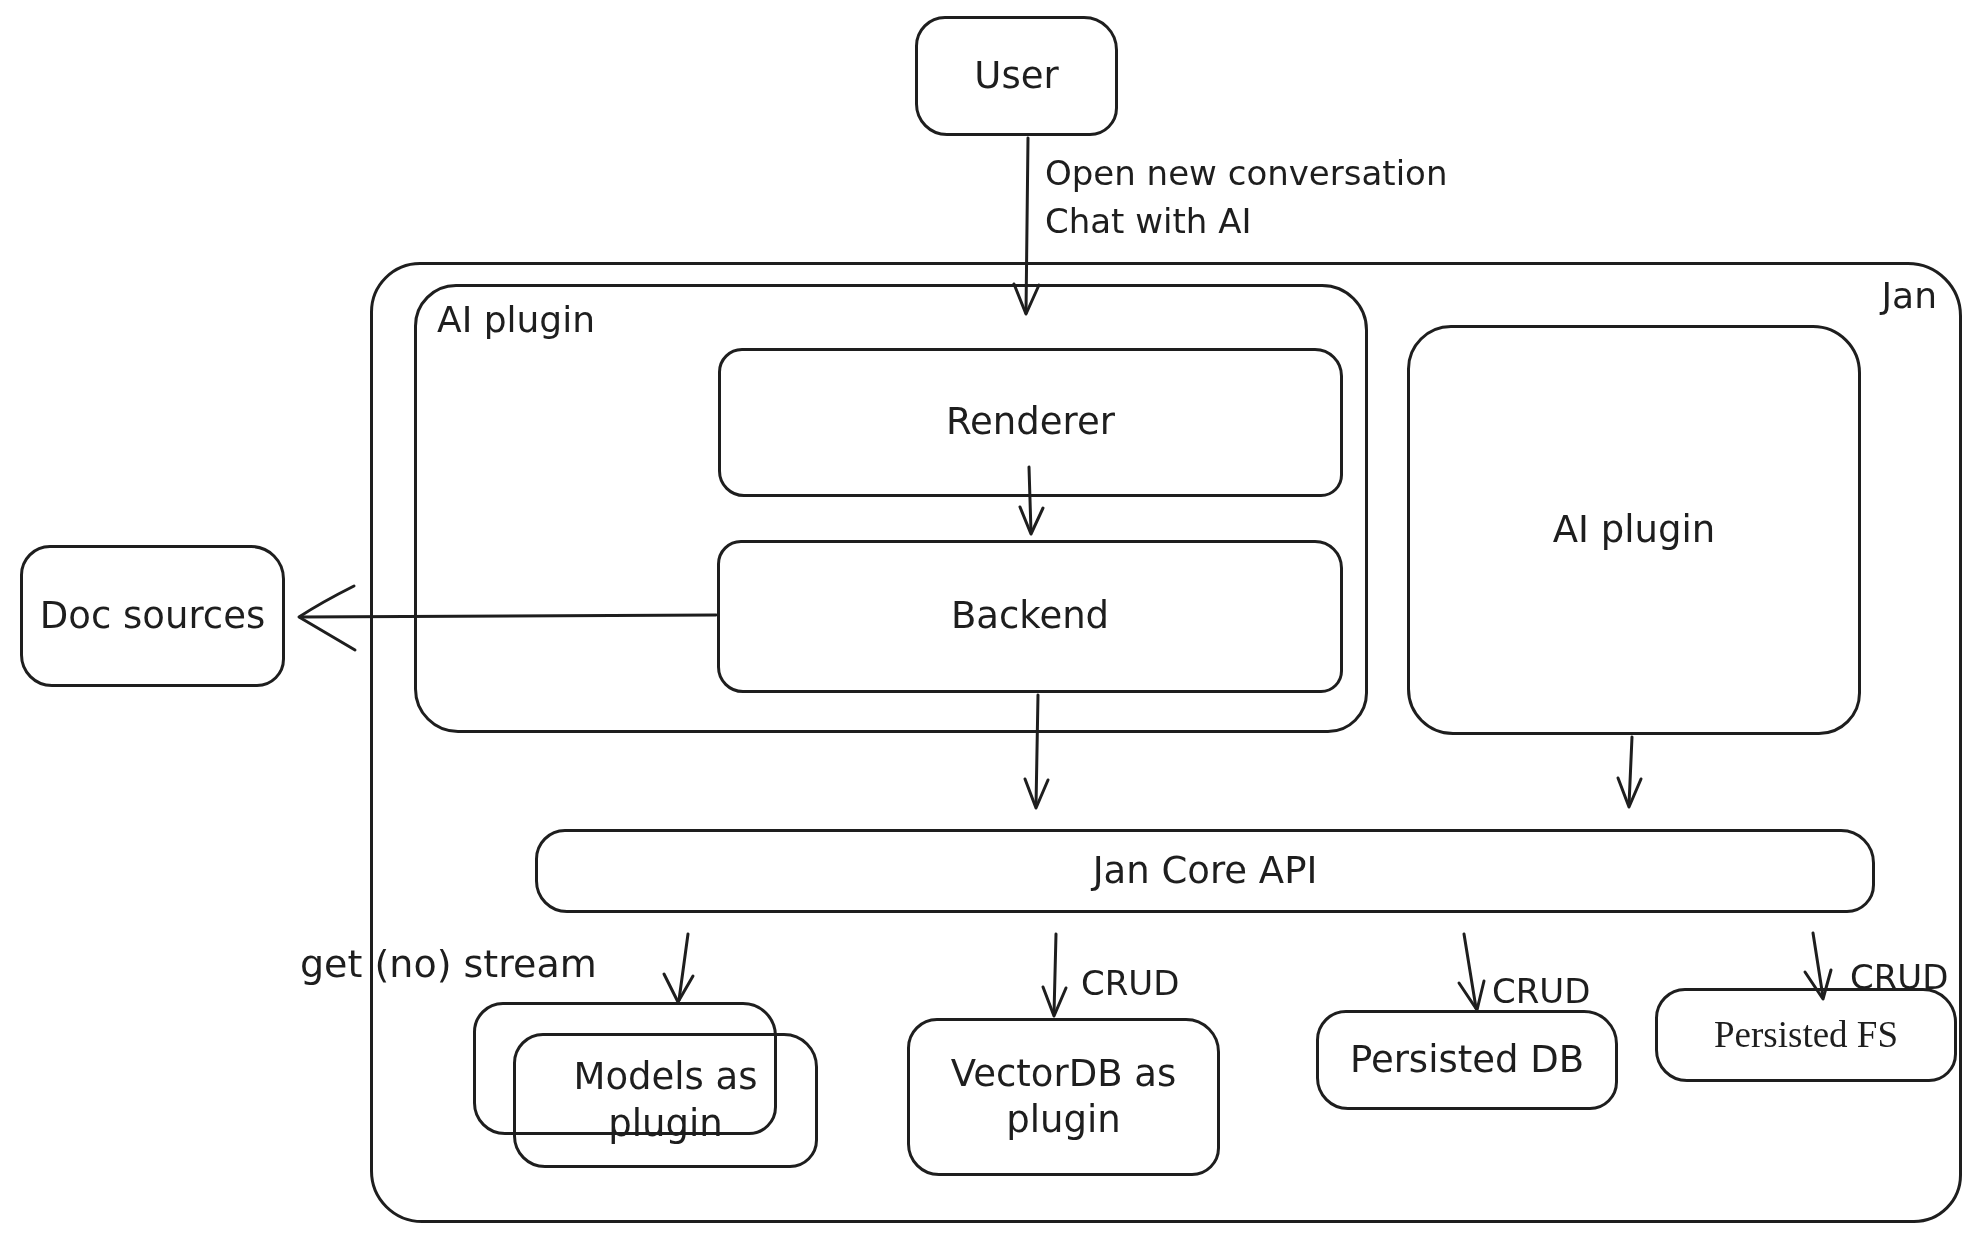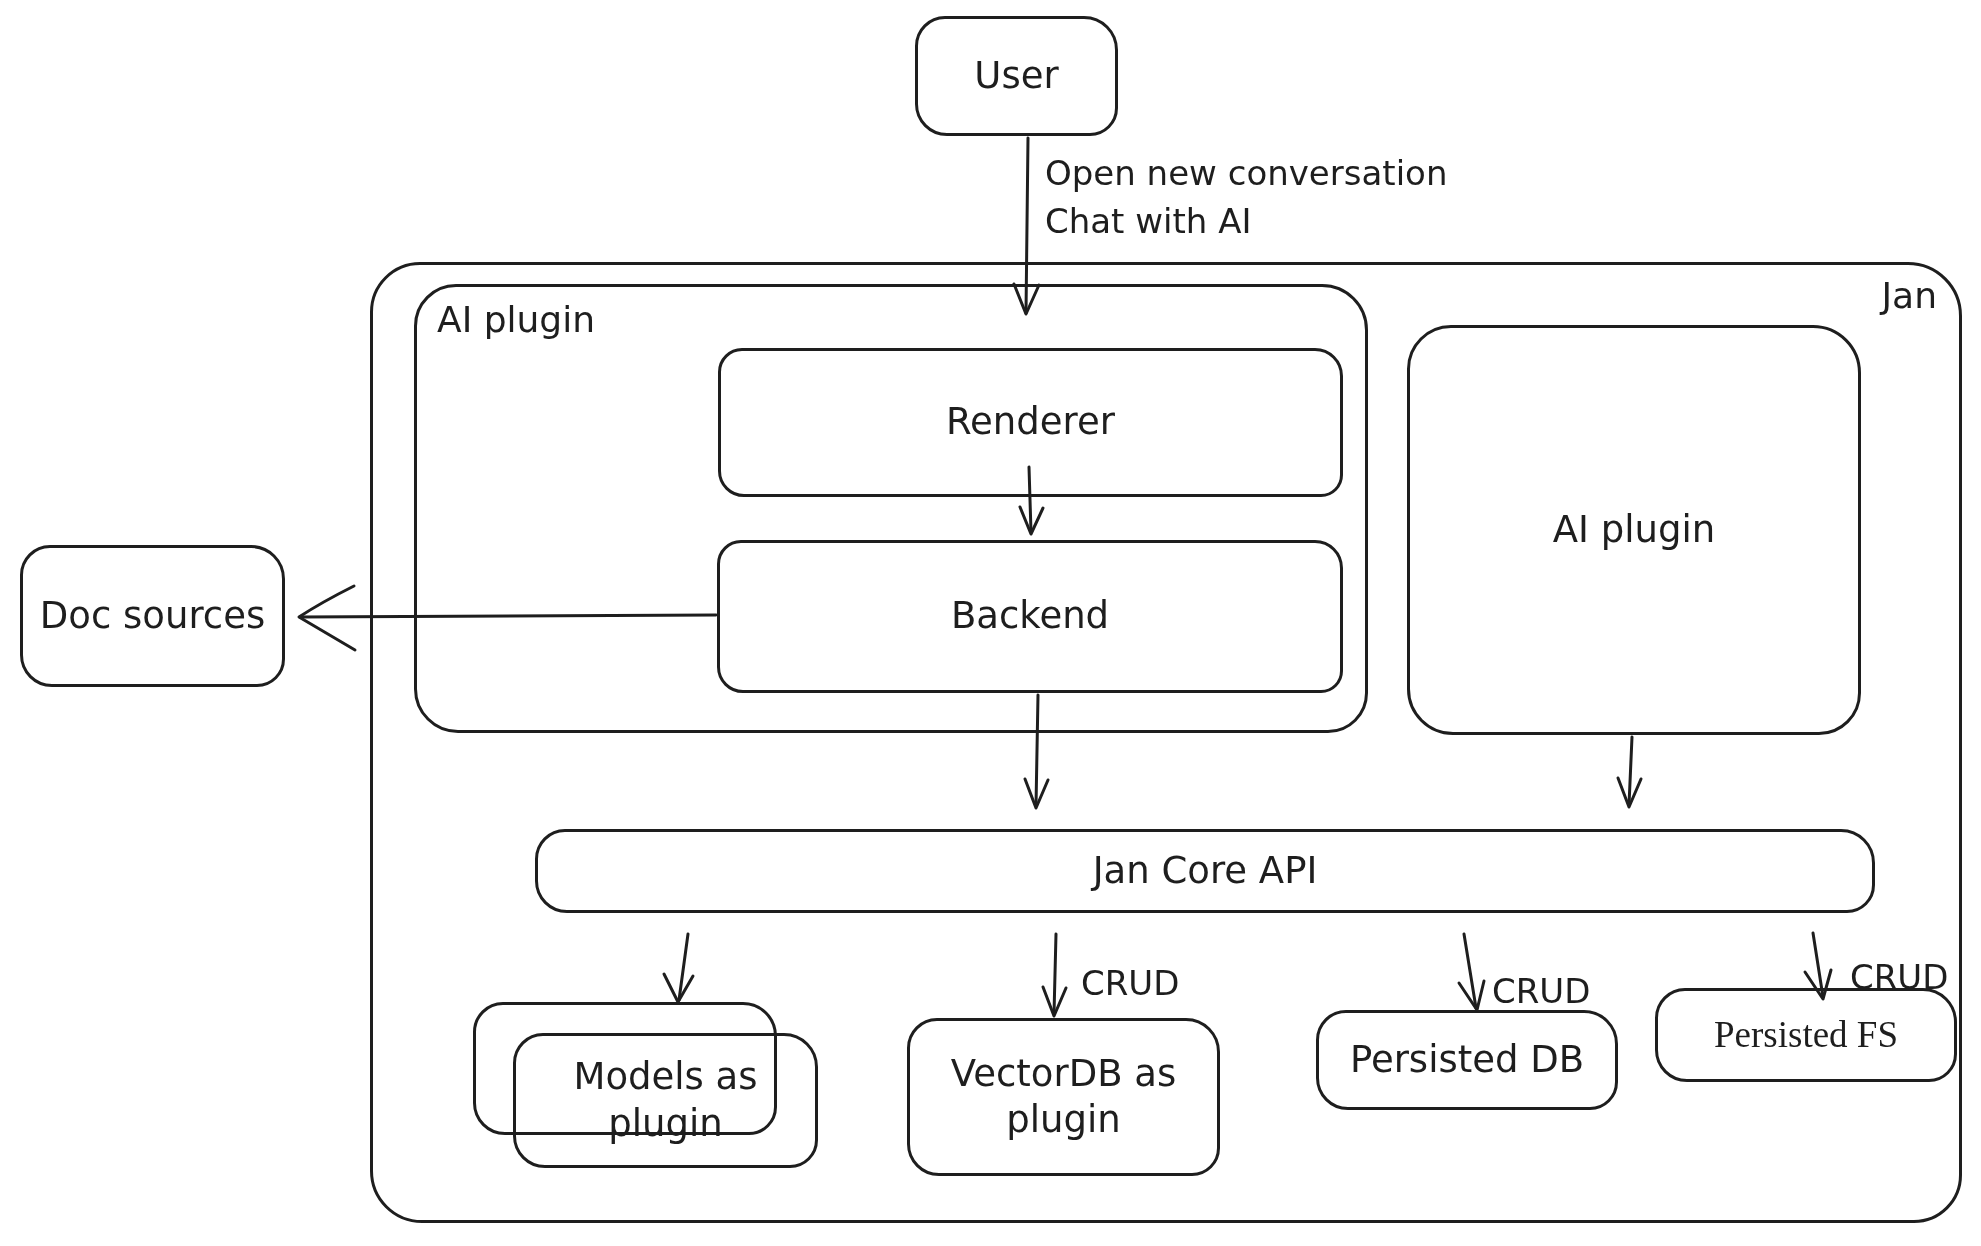--- a/index.html
+++ b/index.html
@@ -80,20 +80,21 @@
   </div>
 
   <div class="node box-r30 node-font" style="left:1655px;top:988px;width:302px;height:94px;font-family:Liberation Serif, serif;">
     <span class="lbl">Persisted FS</span>
   </div>
 
   <div class="edge-label" style="left:1045px;top:150px;">
     <div>Open new conversation</div>
     <div>Chat with AI</div>
   </div>
+  <div class="edge-label" style="left:300px;top:938px;font-size:38px;">get (no) stream</div>
   <div class="edge-label" style="left:1081px;top:960px;">CRUD</div>
   <div class="edge-label" style="left:1492px;top:968px;">CRUD</div>
   <div class="edge-label" style="left:1850px;top:954px;">CRUD</div>
 
   <svg class="arrows" width="1981" height="1246" viewBox="0 0 1981 1246" fill="none" stroke="#1e1e1e" stroke-width="3" stroke-linecap="round" stroke-linejoin="round">
 
     <g>
       <path d="M1028,138 L1026,313"></path>
       <path d="M1014,284 L1026,314 L1039,285"></path>
     </g>

